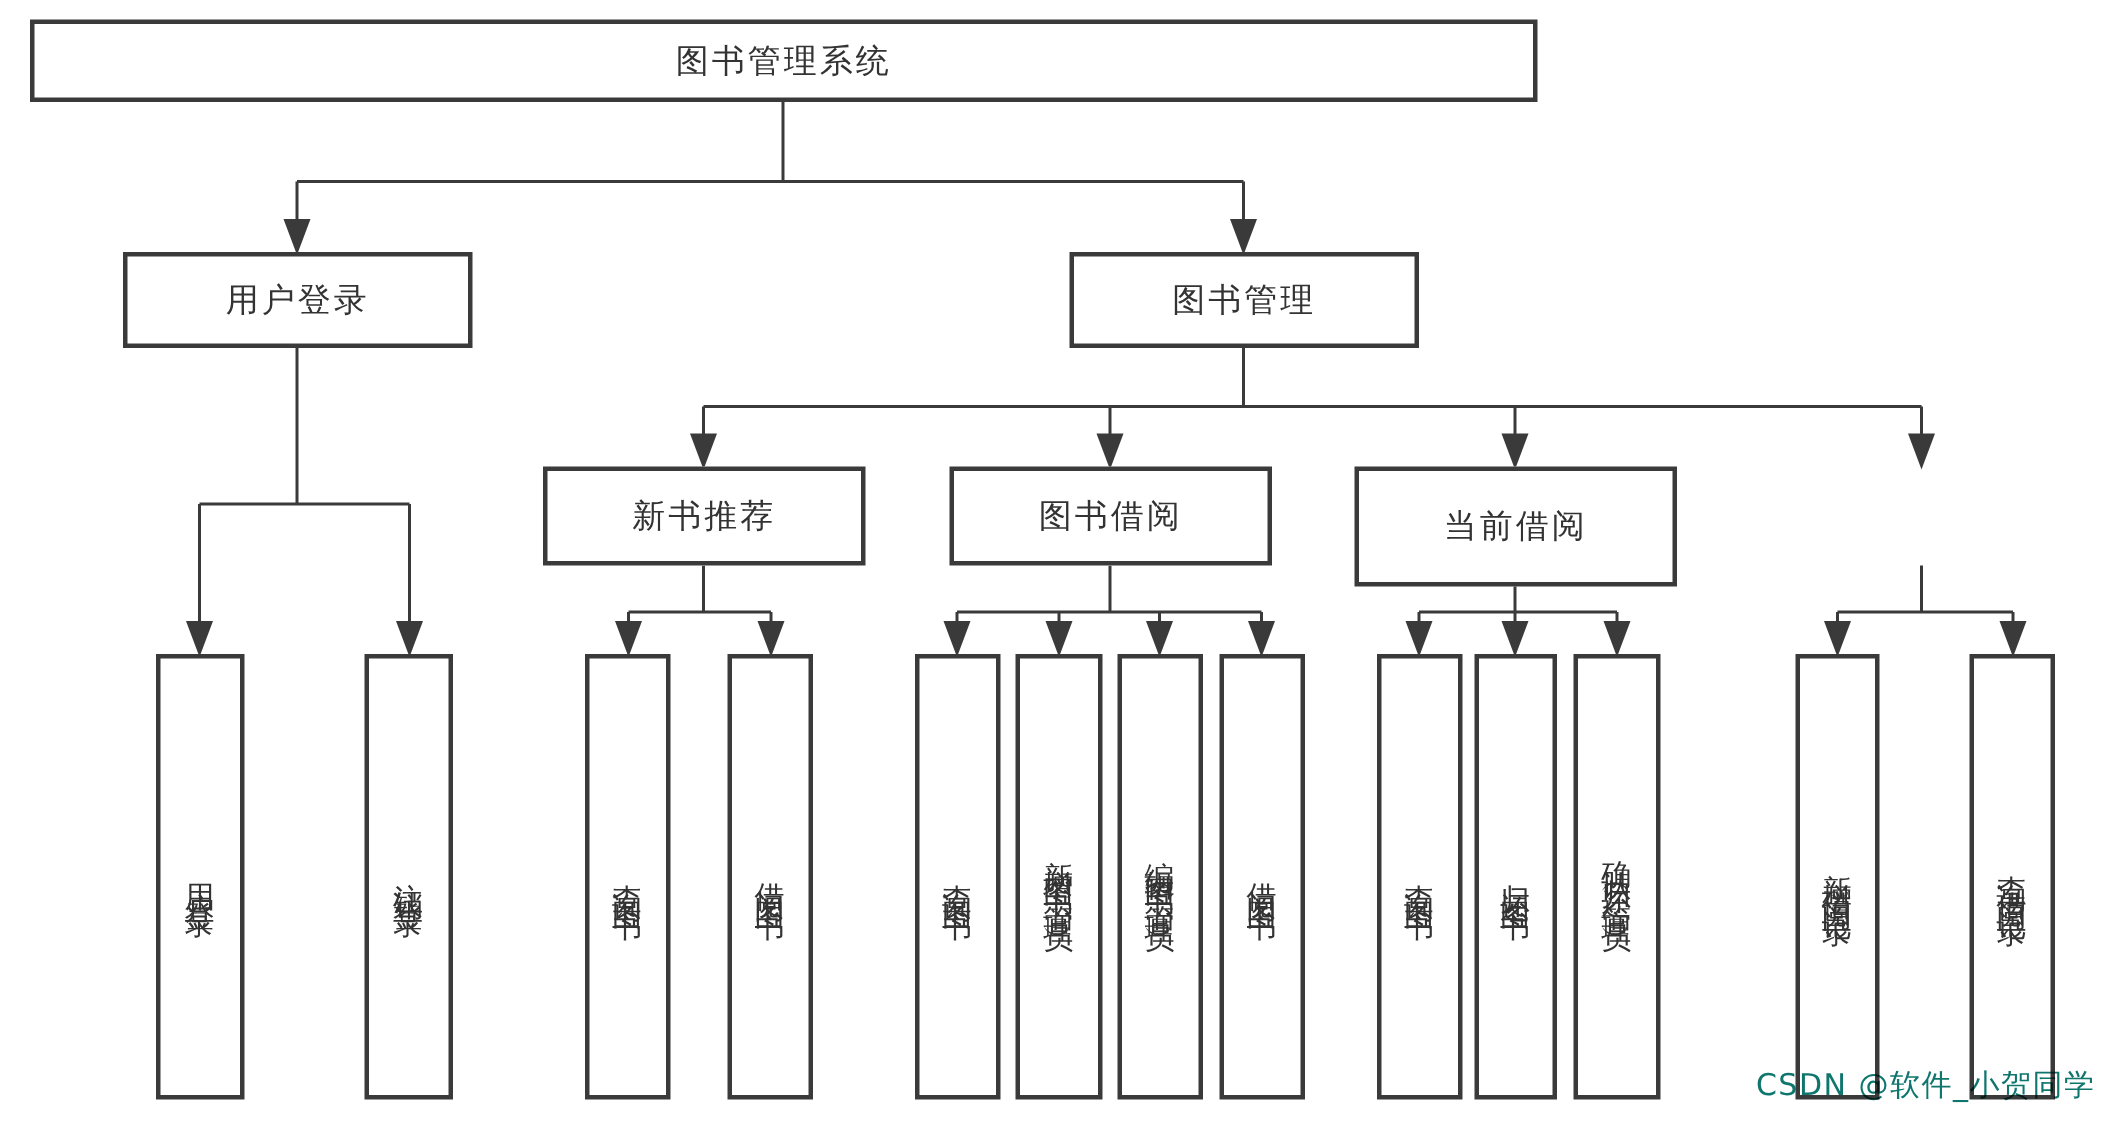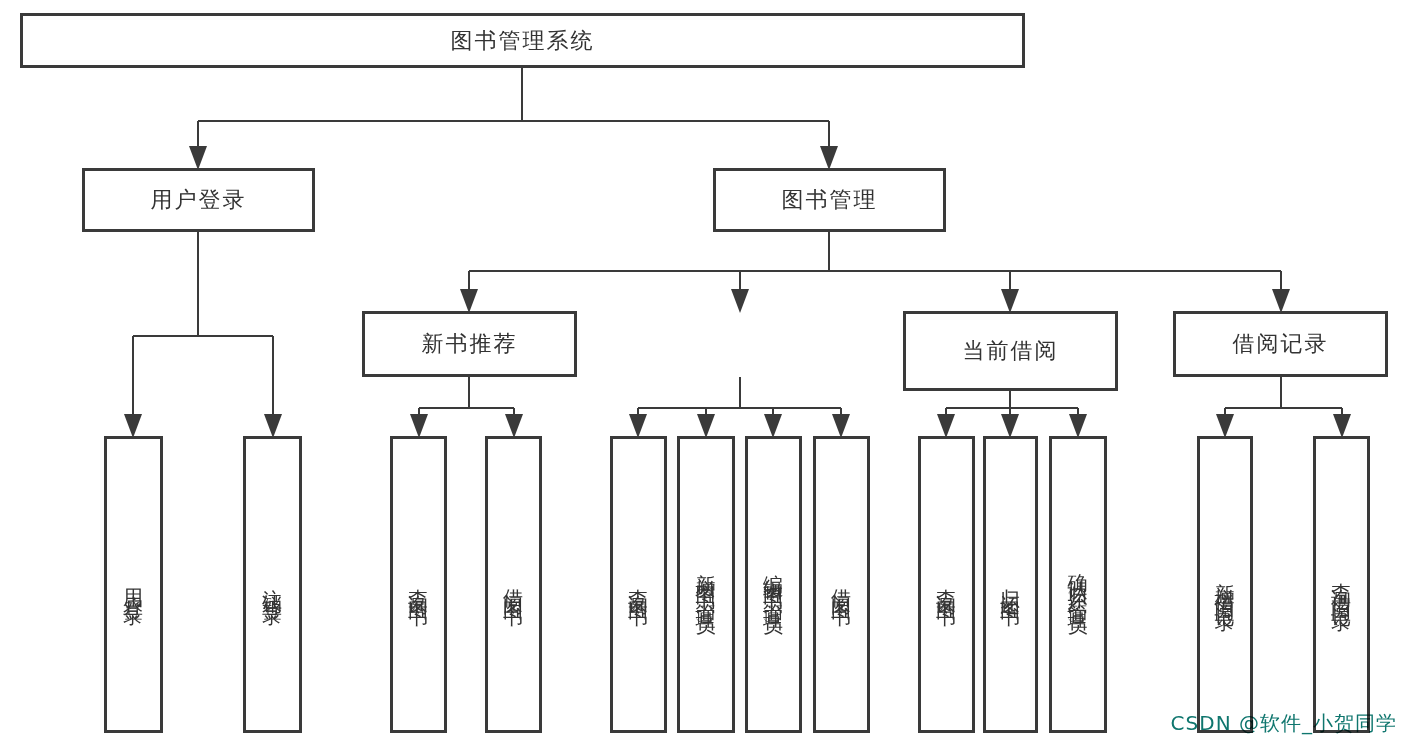--- a/index.html
+++ b/index.html
@@ -107,25 +107,25 @@
   <div class="node h-node" style="left:82px;top:168px;width:233px;height:64px">
     <span>用户登录</span>
   </div>
   <div class="node h-node" style="left:362px;top:311px;width:215px;height:66px">
     <span>新书推荐</span>
   </div>
 
   <div class="node h-node" style="left:713px;top:168px;width:233px;height:64px">
     <span>图书管理</span>
   </div>
+  <div class="node h-node" style="left:633px;top:311px;width:215px;height:66px">
+    <span>图书借阅</span>
+  </div>
   <div class="node h-node" style="left:903px;top:311px;width:215px;height:80px">
     <span>当前借阅</span>
-  </div>
-  <div class="node h-node" style="left:1173px;top:311px;width:215px;height:66px">
-    <span>借阅记录</span>
   </div>
 
   <div class="node leaf" style="left:104px;top:436px;width:59px;height:297px">
     <span>用户登录</span>
   </div>
   <div class="node leaf" style="left:243px;top:436px;width:59px;height:297px">
     <span>注销登录</span>
   </div>
 
   <div class="node leaf" style="left:390px;top:436px;width:57px;height:297px">

